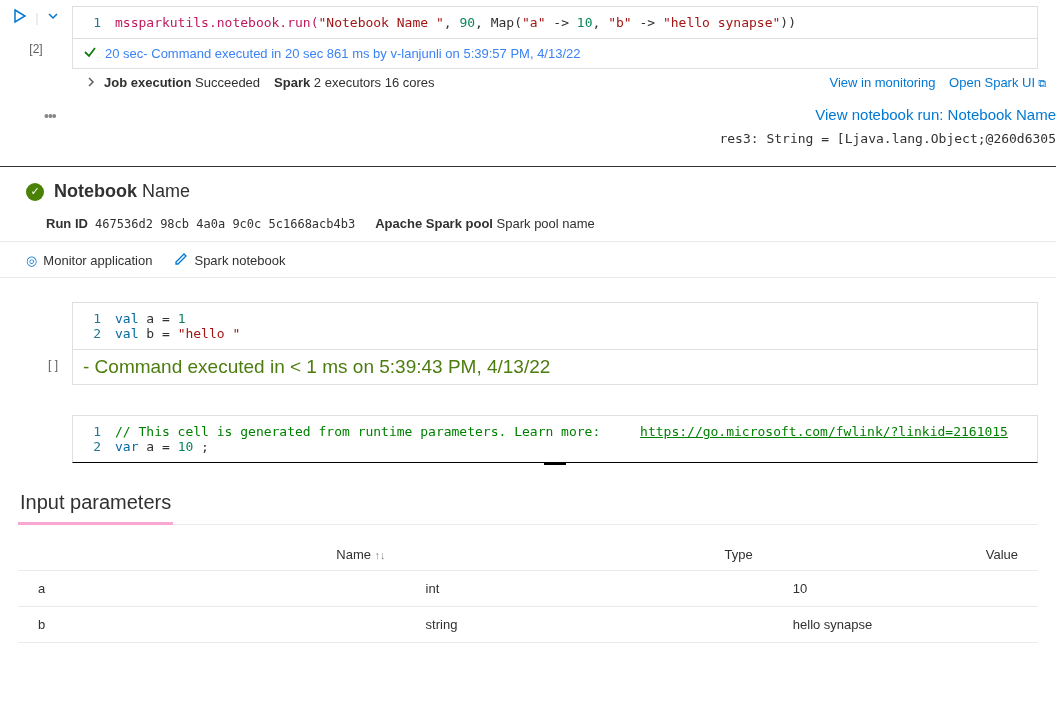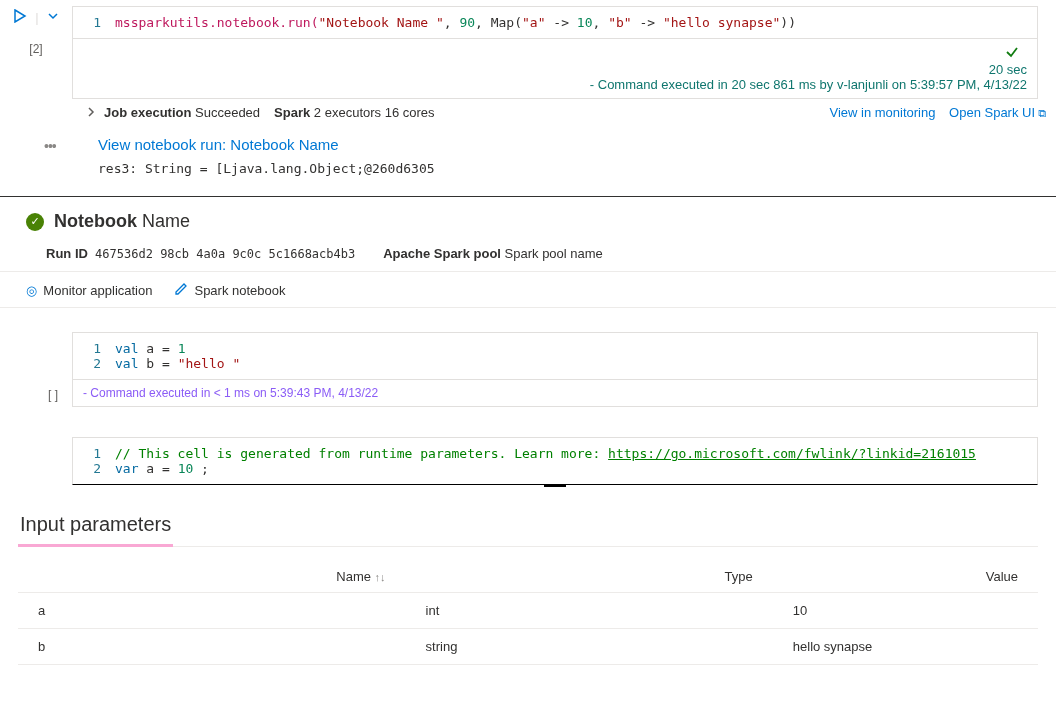--- a/index.html
+++ b/index.html
@@ -14,59 +14,59 @@
     .cell-body { flex: 1; margin-right: 18px; }
     .code-box { border: 1px solid #e1dfdd; padding: 8px 10px 8px 10px; }
     .code-line { display: flex; }
     .ln { width: 32px; text-align: right; color: #237893; padding-right: 14px; }
     .code { flex: 1; }
     .tok-ident { color: #be185d; }
     .tok-str { color: #a31515; }
     .tok-num { color: #098658; }
     .tok-kw { color: #0369a1; }
     .tok-comment { color: #008000; }
-    .tok-link { color: #008000; text-decoration: underline; }
-    .status-line { display: flex; align-items: flex-end; padding: 6px 10px; color: #0f766e; font-size: 13px; border: 1px solid #e1dfdd; border-top: none; flex-direction: column; }
+    .tok-link { color: #008000; text-decoration: underline; margin-left: 32px; }
+    .status-line { display: flex; align-items: center; padding: 6px 10px; color: #3b82f6; font-size: 13px; border: 1px solid #e1dfdd; border-top: none; }
     .check-icon { color: #107c10; margin-right: 8px; flex-shrink: 0; }
     
     
     .job-row { display: flex; padding: 6px 10px 6px 86px; align-items: center; font-size: 13px; }
     .job-row .chev { margin-right: 8px; color: #605e5c; }
     .job-row .bold { font-weight: 600; }
     .job-row .sp { margin-left: 14px; }
     .job-links { margin-left: auto; }
     .job-links a { color: #0078d4; text-decoration: none; margin-left: 10px; }
     .ext-icon { font-size: 11px; }
     
     
     .output-block { padding: 10px 0 14px 44px; position: relative; }
     .dots { position: absolute; left: 44px; top: 12px; color: #8a8886; font-size: 14px; letter-spacing: -1px; }
-    .output-inner { margin-left: 54px; }
+    .output-inner { margin-left: 38px; text-align: right; }
     .output-inner .link { color: #0078d4; font-size: 15px; }
     .output-inner .res { margin-top: 8px; font-family: Consolas, monospace; font-size: 13px;}
     
     .divider { border-top: 1px solid #323130; margin: 6px 0 14px 0; }
     
     
     .nb-header { padding: 0 26px; }
     .nb-title-row { display: flex; align-items: center; gap: 10px; }
     .success-icon { width: 18px; height: 18px; border-radius: 50%; background: #498205; display: flex; align-items: center; justify-content: center; color: #fff; font-size: 11px; }
     .nb-title { font-size: 18px; font-weight: 400; }
     .nb-title .bold { font-weight: 600; }
-    .meta-row { display: flex; gap: 28px; margin: 14px 0 10px 20px; font-size: 13px; }
+    .meta-row { display: flex; gap: 20px; margin: 14px 0 10px 20px; font-size: 13px; }
     .meta-row .bold { font-weight: 600; }
     .hr-light { border-top: 1px solid #edebe9; }
     .toolbar { display: flex; gap: 22px; padding: 10px 26px 8px 26px; }
     .tool-btn { display: flex; align-items: center; gap: 6px; color: #323130; cursor: pointer; }
     .tool-btn .icon { color: #0078d4; }
     
     
     .nested-cell { margin: 24px 18px 0 72px; }
     .nested-code { border: 1px solid #e1dfdd; padding: 8px 10px; }
-    .nested-status { display: flex; align-items: center; padding: 6px 10px; color: #8b5cf6; font-size: 12px; border: 1px solid #e1dfdd; border-top: none; text-align: right; }
+    .nested-status { display: flex; align-items: center; padding: 6px 10px; color: #4d7c0f; font-size: 19px; border: 1px solid #e1dfdd; border-top: none; text-align: right; }
     .nested-gutter { position: absolute; left: -24px; top: 56px; color: #605e5c; font-size: 12px; }
     .nested-wrap { position: relative; }
     .nested-output { margin: 8px 0 0 12px; font-family: Consolas, monospace; font-size: 13px; line-height: 1.5; }
     .nested-cell2 { margin: 30px 18px 0 72px; border: 1px solid #e1dfdd; padding: 8px 10px 8px 10px; border-bottom: 3px solid #000; border-bottom-width:1px; position:relative;}
     .nested-cell2::after{content:"";position:absolute;bottom:-3px;left:50%;width:22px;height:3px;background:#000;transform:translateX(-50%);}
     
     
     .params { margin: 20px 18px 0 18px; }
     .params-tab { display: inline-block; padding: 8px 2px; border-bottom: 3px solid #f9a8d4; font-size: 20px; margin-bottom: -1px; }
     .params-hr { border-top: 1px solid #edebe9; }

